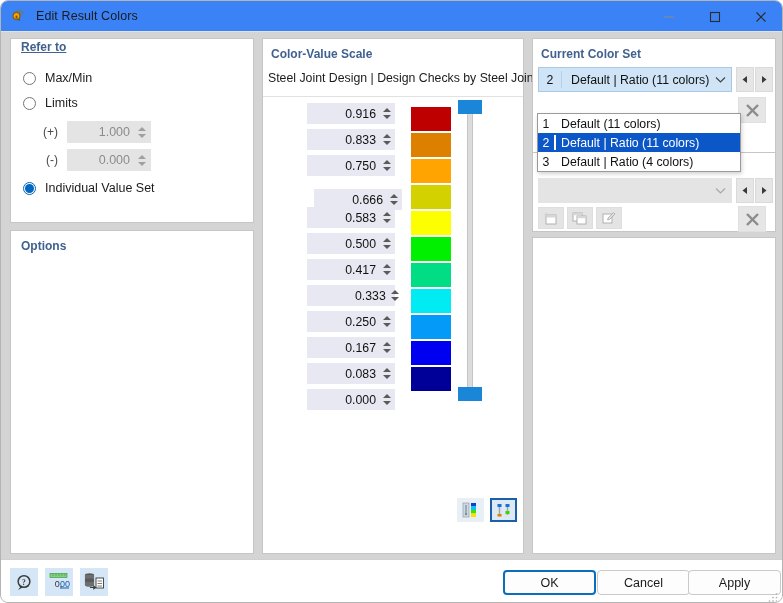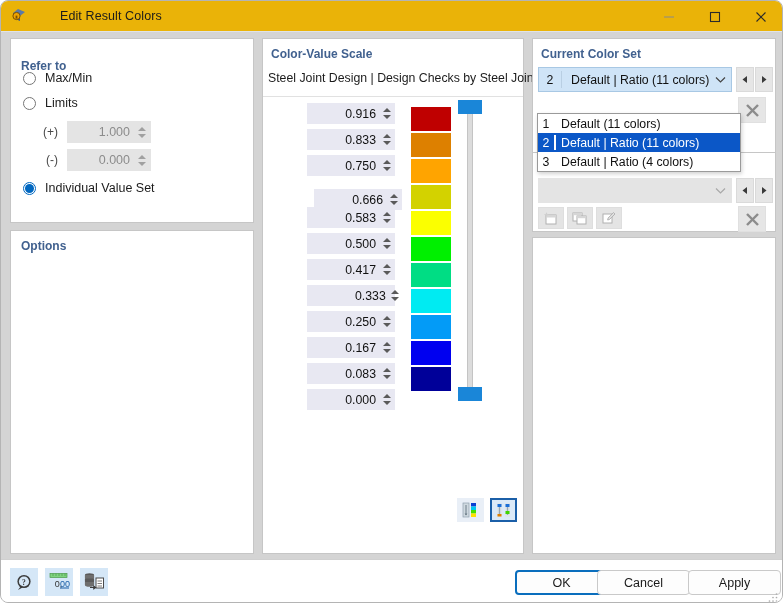--- a/index.html
+++ b/index.html
@@ -16,23 +16,23 @@
     background: #f0f0f0;
     border: 1px solid #b4b4b4;
     border-radius: 8px;
     overflow: hidden;
   }
 
   
   #titlebar {
     position: absolute; top: 0; left: 0;
     width: 783px; height: 31px;
-    background: #eab308;
+    background: #3b82f6;
     border-bottom: 1px solid #dfe3e7;
-    display: flex; align-items: center; gap: 24px;
+    display: flex; align-items: center;
   }
   #title-icon {
     margin-left: 9px; margin-right: 8px;
     width: 18px; height: 18px;
     position: relative;
   }
   #title-text {
     font-size: 12.5px; color: #1b1b1b;
     letter-spacing: .1px;
   }
@@ -59,21 +59,21 @@
   .panel-title {
     position: absolute;
     font-size: 12px;
     font-weight: bold;
     color: #41618f;
     white-space: nowrap;
   }
 
   
   #p-refer { left: 9px; top: 6px; width: 244px; height: 185px; }
-  #t-refer { left: 10px; top: 20px; }
+  #t-refer { left: 10px; top: 1px; text-decoration: underline; }
 
   .radio-row {
     position: absolute;
     display: flex; align-items: center;
     font-size: 12.5px; color: #1b1b1b;
   }
   .radio {
     width: 13px; height: 13px; border-radius: 50%;
     border: 1px solid #767676; background: #fff;
     margin-right: 9px; flex: none; position: relative;
@@ -628,21 +628,21 @@
         <path d="M1.9 6.5 v3 a4.6 1.8 0 0 0 9.2 0 V6.5" fill="#5a5a5a"></path>
         <path d="M1.9 10 v3 a4.6 1.8 0 0 0 9.2 0 V10" fill="#6e6e6e"></path>
         <rect x="13" y="6" width="7.5" height="10" fill="#fff" stroke="#4a4a4a" stroke-width="1"></rect>
         <line x1="14.5" y1="9" x2="19" y2="9" stroke="#6e6e6e" stroke-width=".9"></line>
         <line x1="14.5" y1="11.5" x2="19" y2="11.5" stroke="#6e6e6e" stroke-width=".9"></line>
         <line x1="14.5" y1="14" x2="19" y2="14" stroke="#6e6e6e" stroke-width=".9"></line>
         <path d="M7 15.5 h5 M10.2 13.8 L12.4 15.5 L10.2 17.2" fill="none" stroke="#3b3b3b" stroke-width="1.2"></path>
       </svg>
     </div>
 
-    <div class="dlgbtn primary" style="left:502px;margin-left:12px;">OK</div>
+    <div class="dlgbtn primary" style="left:502px;">OK</div>
     <div class="dlgbtn" style="left:596px;">Cancel</div>
     <div class="dlgbtn" style="left:687px;">Apply</div>
 
     <div id="grip">
       <svg width="12" height="12" viewBox="0 0 12 12">
         <circle cx="9.5" cy="3" r=".85" fill="#adadad"></circle>
         <circle cx="9.5" cy="6.5" r=".85" fill="#adadad"></circle>
         <circle cx="6" cy="6.5" r=".85" fill="#adadad"></circle>
         <circle cx="9.5" cy="10" r=".85" fill="#adadad"></circle>
         <circle cx="6" cy="10" r=".85" fill="#adadad"></circle>

